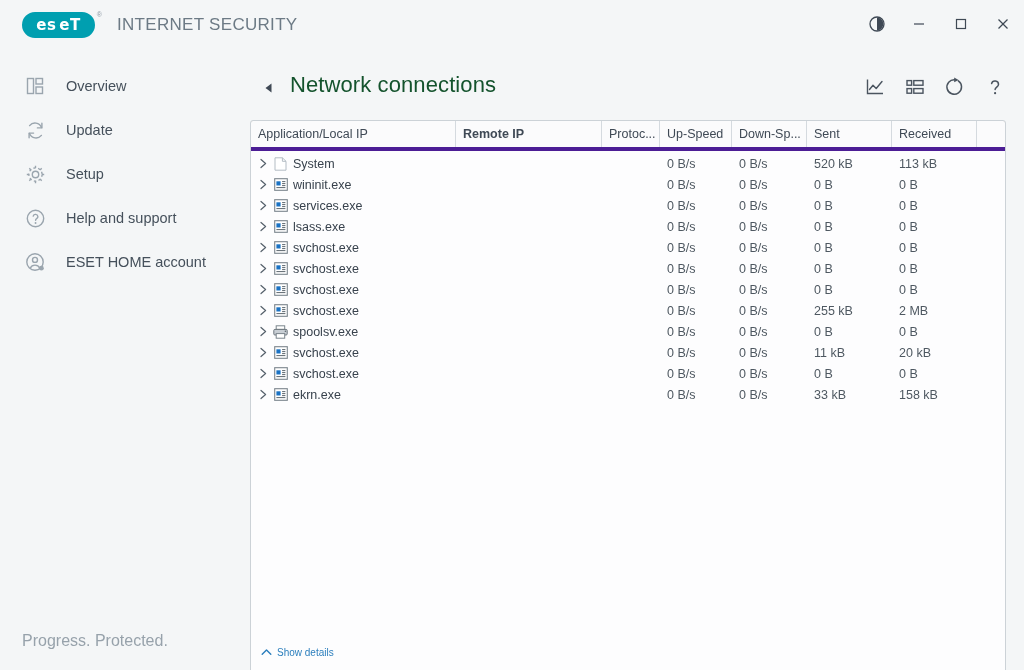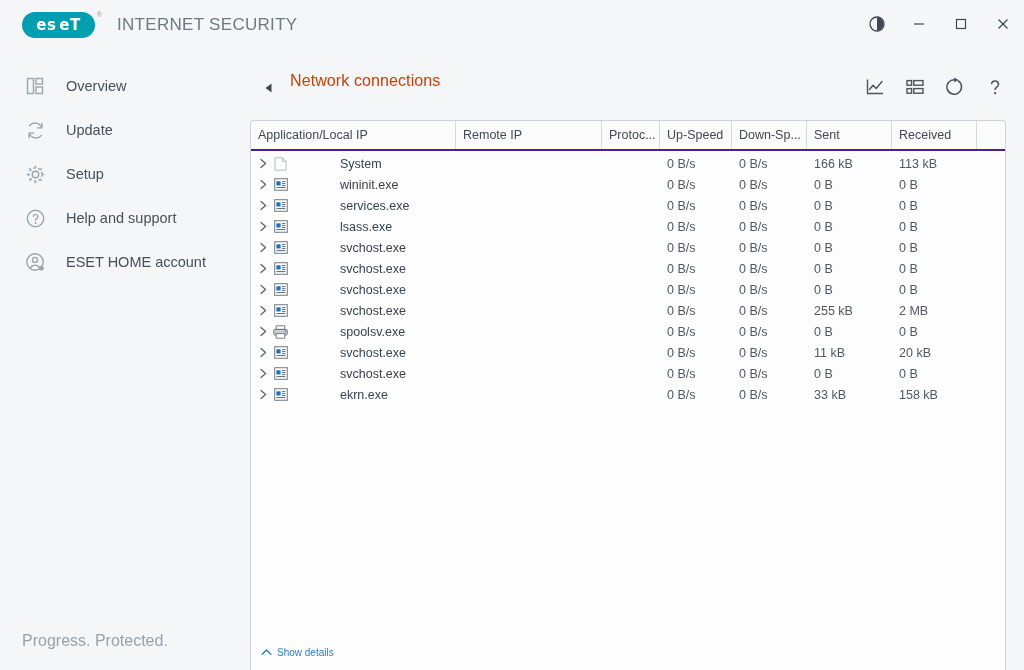--- a/index.html
+++ b/index.html
@@ -183,22 +183,22 @@
     display: flex;
     align-items: center;
     justify-content: center;
     color: #3f4955;
     cursor: default;
   }
   .page-title {
     position: absolute;
     left: 42px;
     top: 8px;
-    font-size: 16px;
-    color: #c2410c;
+    font-size: 22px;
+    color: #14532d;
     letter-spacing: 0.1px;
     white-space: nowrap;
   }
   .head-tools {
     position: absolute;
     right: 16px;
     top: 10px;
     display: flex;
     align-items: center;
     gap: 14px;
@@ -223,38 +223,38 @@
     background: #fdfdfe;
     border: 1px solid #ccd2d7;
     border-radius: 3px;
     overflow: hidden;
   }
 
   .thead {
     display: flex;
     height: 30px;
     background: #a3a3a3;
-    border-bottom: 2px solid #4c1d95;
+    border-bottom: 4px solid #4c1d95;
   }
   .th {
     display: flex;
     align-items: center;
     padding-left: 7px;
     font-size: 12.5px;
     color: #3f4955;
     border-right: 1px solid #d5dadf;
     overflow: hidden;
     white-space: nowrap;
     cursor: default;
     background: #fbfbfc;
   }
   .th:last-child { border-right: none; }
 
   .col-app  { width: 205px; }
-  .col-rip  { width: 146px; }
+  .col-rip  { width: 146px; font-weight: bold; }
   .col-pro  { width: 58px; }
   .col-up   { width: 72px; }
   .col-down { width: 75px; }
   .col-sent { width: 85px; }
   .col-recv { width: 85px; }
   .col-tail { width: 28px; }
 
   .tbody {
     padding-top: 2px;
   }
@@ -289,21 +289,21 @@
   }
   .row-icon {
     width: 15px;
     height: 15px;
     flex: 0 0 15px;
     display: flex;
     align-items: center;
     justify-content: center;
     margin-right: 5px;
   }
-  .row-name { font-size: 12.5px; margin-left: 47px; }
+  .row-name { font-size: 12.5px; }
 
   
   .show-details {
     position: absolute;
     left: 12px;
     bottom: 12px;
     display: flex;
     align-items: center;
     gap: 5px;
     color: #2c7fbd;
@@ -502,21 +502,21 @@
                   <path d="M1 0.8 h7.4 L12 4.3 V13.2 H1 Z" fill="#ffffff" stroke="#b3bcc4" stroke-width="1"></path>
                   <path d="M8.4 0.8 V4.3 H12" fill="none" stroke="#b3bcc4" stroke-width="1"></path>
                 </svg>
               </span>
               <span class="row-name">System</span>
             </div>
             <div class="td col-rip"></div>
             <div class="td col-pro"></div>
             <div class="td col-up">0 B/s</div>
             <div class="td col-down">0 B/s</div>
-            <div class="td col-sent">166 kB</div>
+            <div class="td col-sent">520 kB</div>
             <div class="td col-recv">113 kB</div>
             <div class="td col-tail"></div>
           </div>
           <div class="trow">
             <div class="td app col-app">
               <span class="twisty">
                 <svg width="9" height="11" viewBox="0 0 9 11">
                   <polyline points="2,1.5 6.6,5.5 2,9.5" fill="none" stroke="#55606b" stroke-width="1.2" stroke-linecap="round" stroke-linejoin="round"></polyline>
                 </svg>
               </span>

